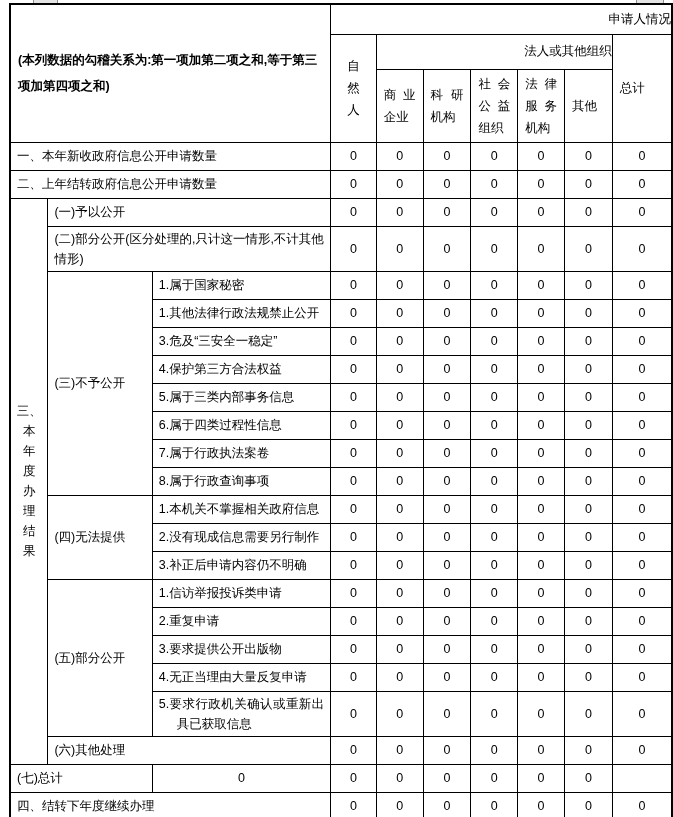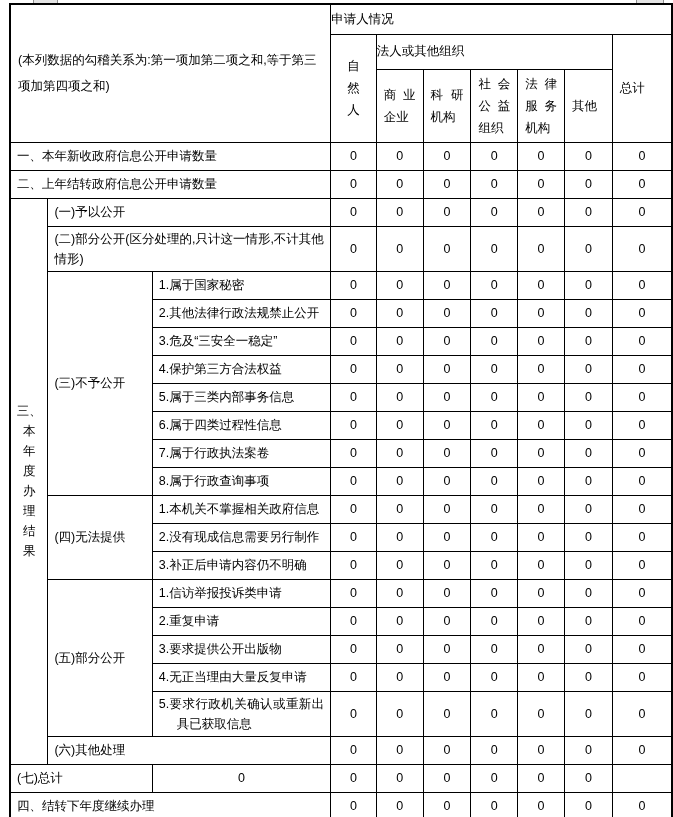--- a/index.html
+++ b/index.html
@@ -9,22 +9,22 @@
   .artifact.a-left{left:33px;width:25px;}
   .artifact.a-right{left:636px;width:28px;height:5px;}
   table.main{position:absolute;left:9px;top:3px;border-collapse:collapse;table-layout:fixed;
              border:2px solid #000;font-size:12.5px;}
   td{border:1px solid #000;vertical-align:middle;padding:0;overflow:hidden;word-break:break-all;}
   tr{height:28px;}
   tr.hr1{height:30px;}
   tr.hr2{height:35px;}
   tr.hr3{height:73px;}
   tr.t42{height:42px;}
-  td.center{text-align:left;}
-  td.note{padding:0 7px;line-height:26px;vertical-align:middle;}
+  td.center{text-align:right;}
+  td.note{padding:0 7px;line-height:26px;vertical-align:middle;font-weight:bold;}
   td.vhead{text-align:center;padding:0 16px;line-height:22px;}
   td.dist{text-align:justify;padding:0 7px;line-height:22px;vertical-align:middle;}
   td.lbl{padding:2px 2px 2px 6px;line-height:20px;}
   td.item{padding:2px 3px 2px 6px;line-height:20px;}
   td.item.hang{padding:2px 6px 2px 24px;text-indent:-18px;text-align:justify;margin-top:43px;}
   td.glabel{padding:16px 6px;line-height:20px;}
   td.side{text-align:center;white-space:pre-line;line-height:20px;padding:0 2px;}
   td.v{text-align:center;}
 </style>
 </head>
@@ -119,21 +119,21 @@
       <td class="item">1.属于国家秘密</td>
     <td class="v">0</td>
           <td class="v">0</td>
           <td class="v">0</td>
           <td class="v">0</td>
           <td class="v">0</td>
           <td class="v">0</td>
           <td class="v">0</td>
         </tr>
     <tr>
-      <td class="item">2.其他法律行政法规禁止公开</td>
+      <td class="item">1.其他法律行政法规禁止公开</td>
     <td class="v">0</td>
           <td class="v">0</td>
           <td class="v">0</td>
           <td class="v">0</td>
           <td class="v">0</td>
           <td class="v">0</td>
           <td class="v">0</td>
         </tr>
     <tr>
       <td class="item">3.危及“三安全一稳定”</td>

